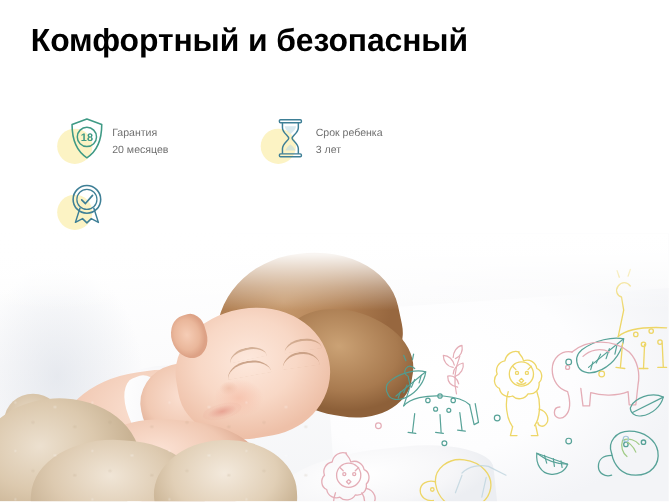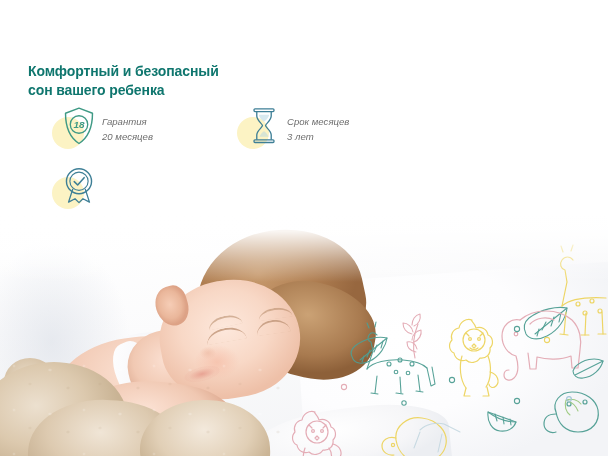--- a/index.html
+++ b/index.html
@@ -17,43 +17,41 @@
     overflow: hidden;
     background: #ffffff;
   }
 
   
   .headline {
     position: absolute;
     left: 28px;
     top: 18px;
     width: 420px;
-    font-size: 14px;
+    font-size: 29px;
     font-weight: bold;
     line-height: 1.36;
     letter-spacing: -0.1px;
-    color: #0f766e;
-    margin-top: 44px;
+    color: #000000;
   }
   .headline .ln {
     display: block;
     white-space: nowrap;
   }
 
   
   .features {
     position: absolute;
     left: 52px;
     top: 104px;
     width: 520px;
   }
   .feature-row {
     display: flex;
     align-items: flex-start;
-    font-style: italic;
   }
   .feature-row + .feature-row { margin-top: 12px; }
 
   .feature {
     position: relative;
     display: flex;
     align-items: flex-start;
     min-height: 48px;
   }
   .feature.col-a { width: 185px; flex: 0 0 185px; }
@@ -323,21 +321,20 @@
   }
   .prints svg { display: block; }
 </style>
 </head>
 <body>
 
 <div id="page">
 
   <div class="headline">
     <span class="ln">Комфортный и безопасный</span>
-    <span class="ln">сон вашего ребенка</span>
   </div>
 
   <div class="features">
 
     <div class="feature-row">
 
       <div class="feature col-a">
         <div class="icon-wrap">
           <div class="icon-blob"></div>
           <div class="icon-svg">
@@ -362,21 +359,21 @@
               <rect x="9.5" y="4" width="21" height="2.8" rx="1" stroke="#3e7f96" stroke-width="1.4" fill="none"></rect>
               <rect x="9.5" y="36.6" width="21" height="2.8" rx="1" stroke="#3e7f96" stroke-width="1.4" fill="none"></rect>
               <path d="M12.4 6.8 L12.4 11.6 C12.4 16.4 18.4 19.6 18.4 21.6 C18.4 23.6 12.4 26.8 12.4 31.6 L12.4 36.6" stroke="#3e7f96" stroke-width="1.4" fill="none" stroke-linejoin="round"></path>
               <path d="M27.6 6.8 L27.6 11.6 C27.6 16.4 21.6 19.6 21.6 21.6 C21.6 23.6 27.6 26.8 27.6 31.6 L27.6 36.6" stroke="#3e7f96" stroke-width="1.4" fill="none" stroke-linejoin="round"></path>
               <path d="M14.6 10.2 L25.4 10.2 C25.1 13.4 21.4 16.6 20 17.6 C18.6 16.6 14.9 13.4 14.6 10.2 Z" fill="#b8d7e2" opacity="0.55"></path>
               <path d="M15.2 33.4 C16.2 30.6 18.6 28.4 20 27.6 C21.4 28.4 23.8 30.6 24.8 33.4 Z" fill="#b8d7e2" opacity="0.55"></path>
             </svg>
           </div>
         </div>
         <div class="feature-text">
-          <span class="t1">Срок месяцев</span>
+          <span class="t1">Срок ребенка</span>
           <span class="t2">3 лет</span>
         </div>
       </div>
     </div>
 
     <div class="feature-row">
 
 
       <div class="feature col-b">
         <div class="icon-wrap">

